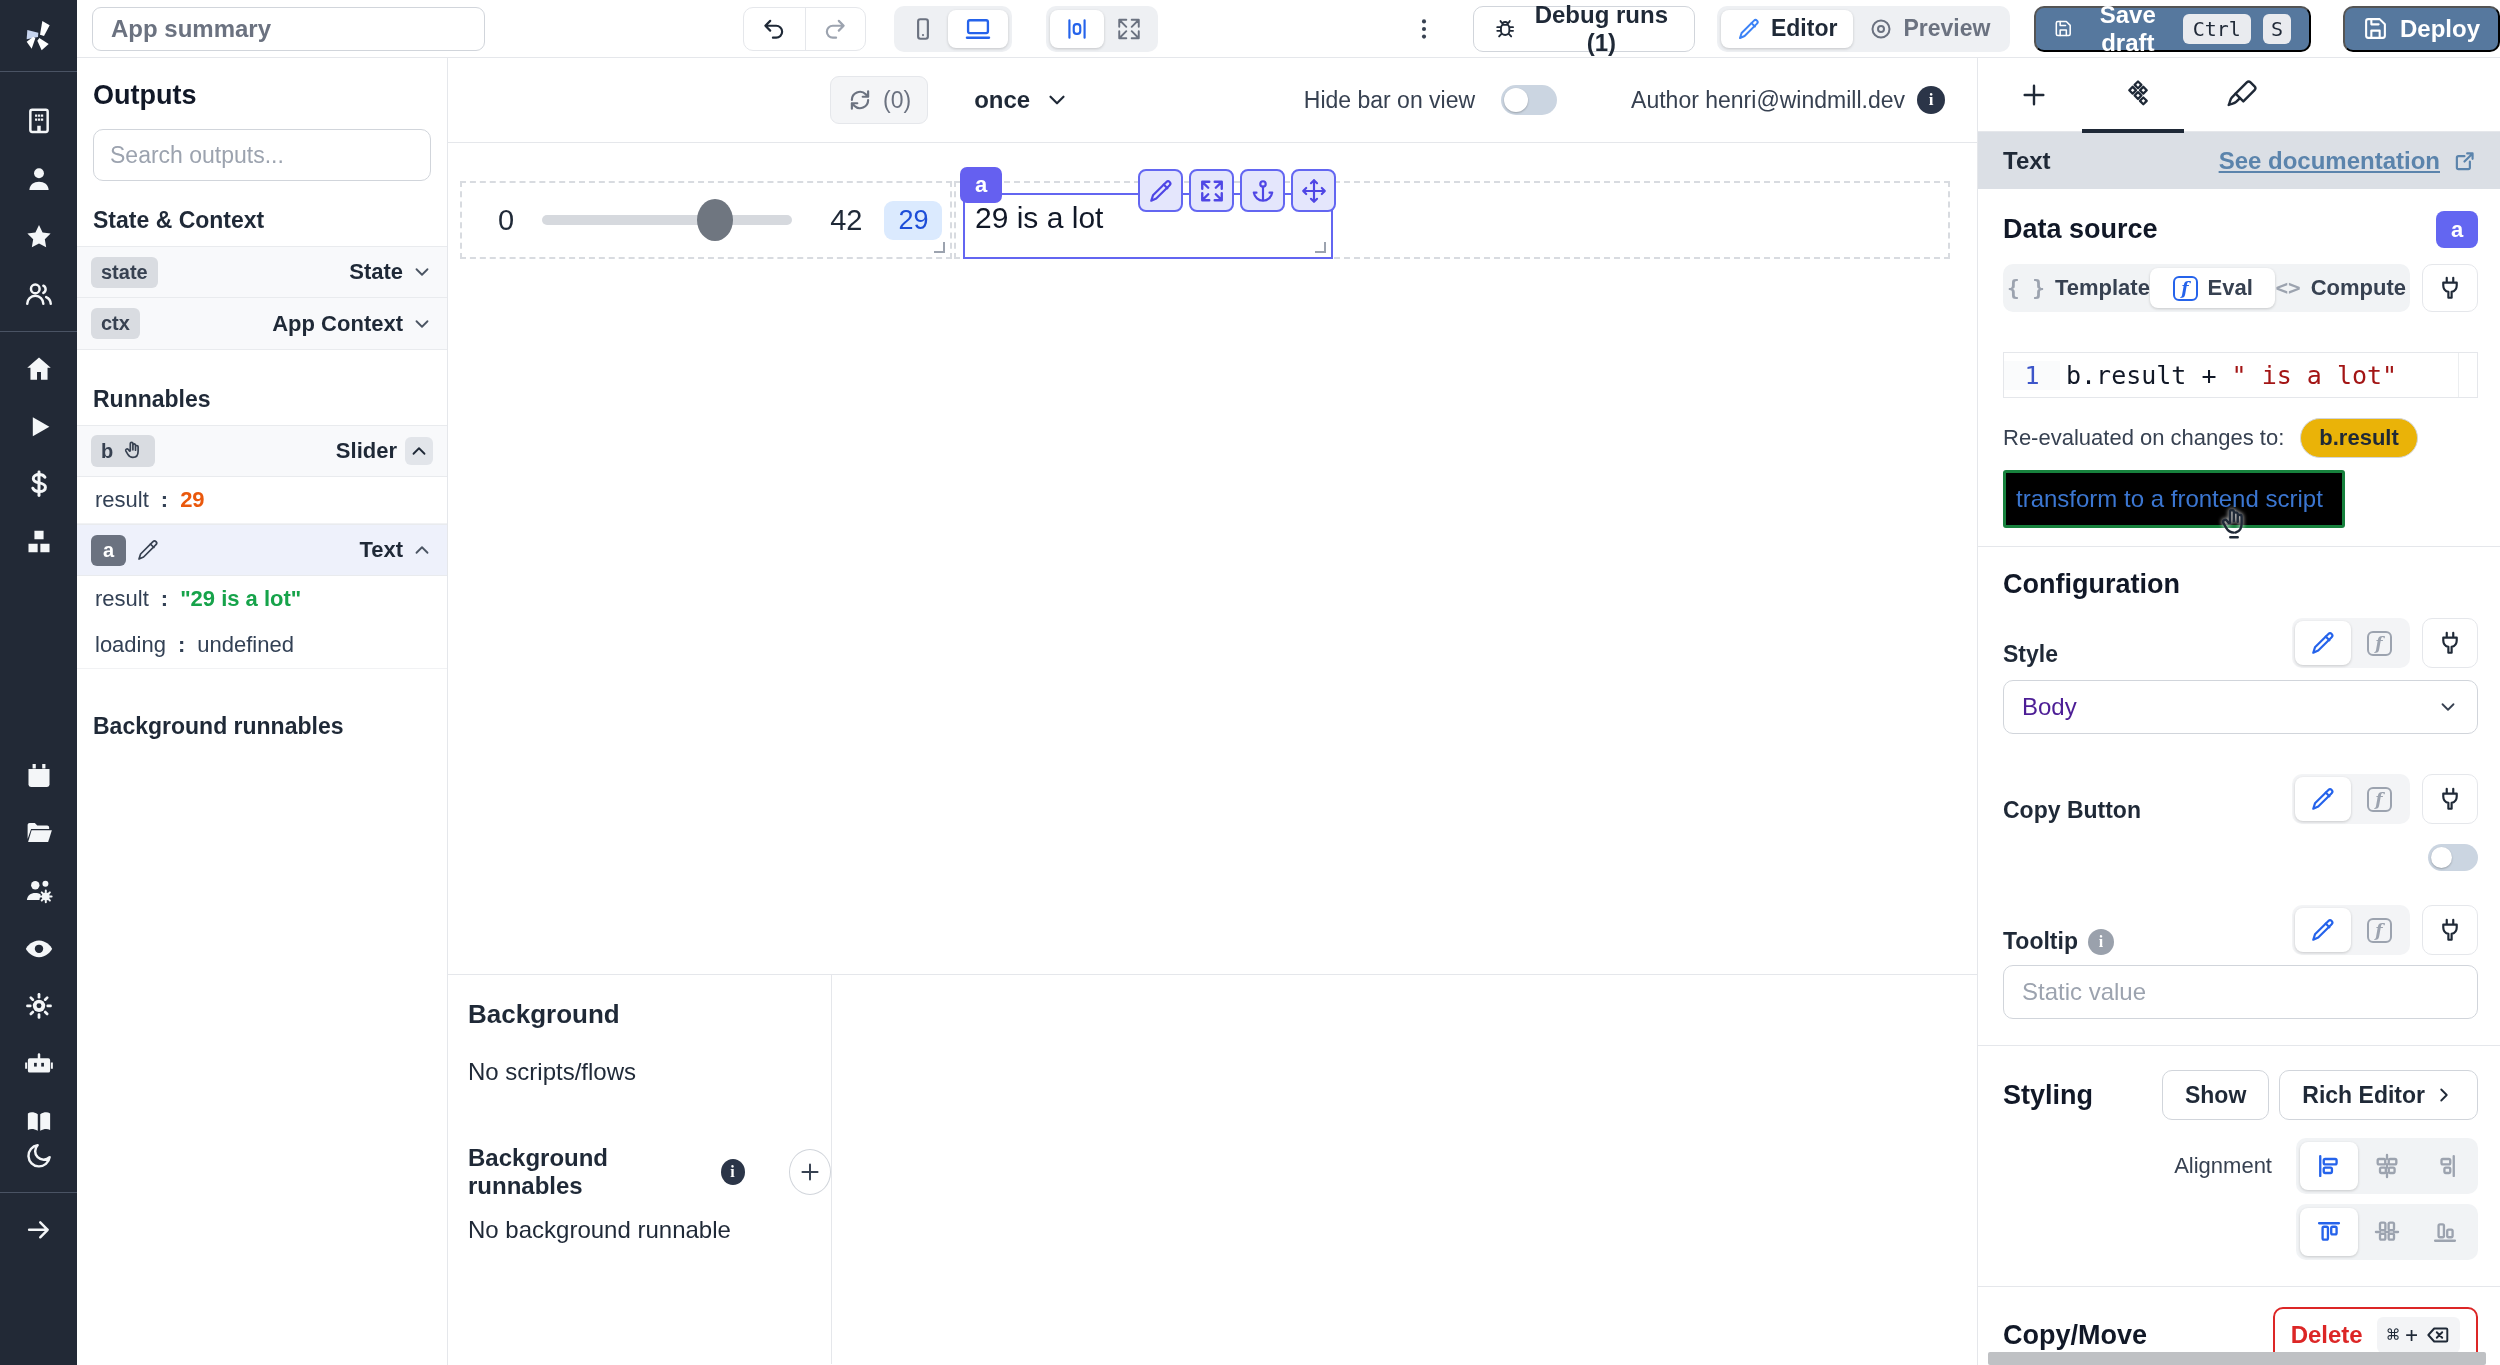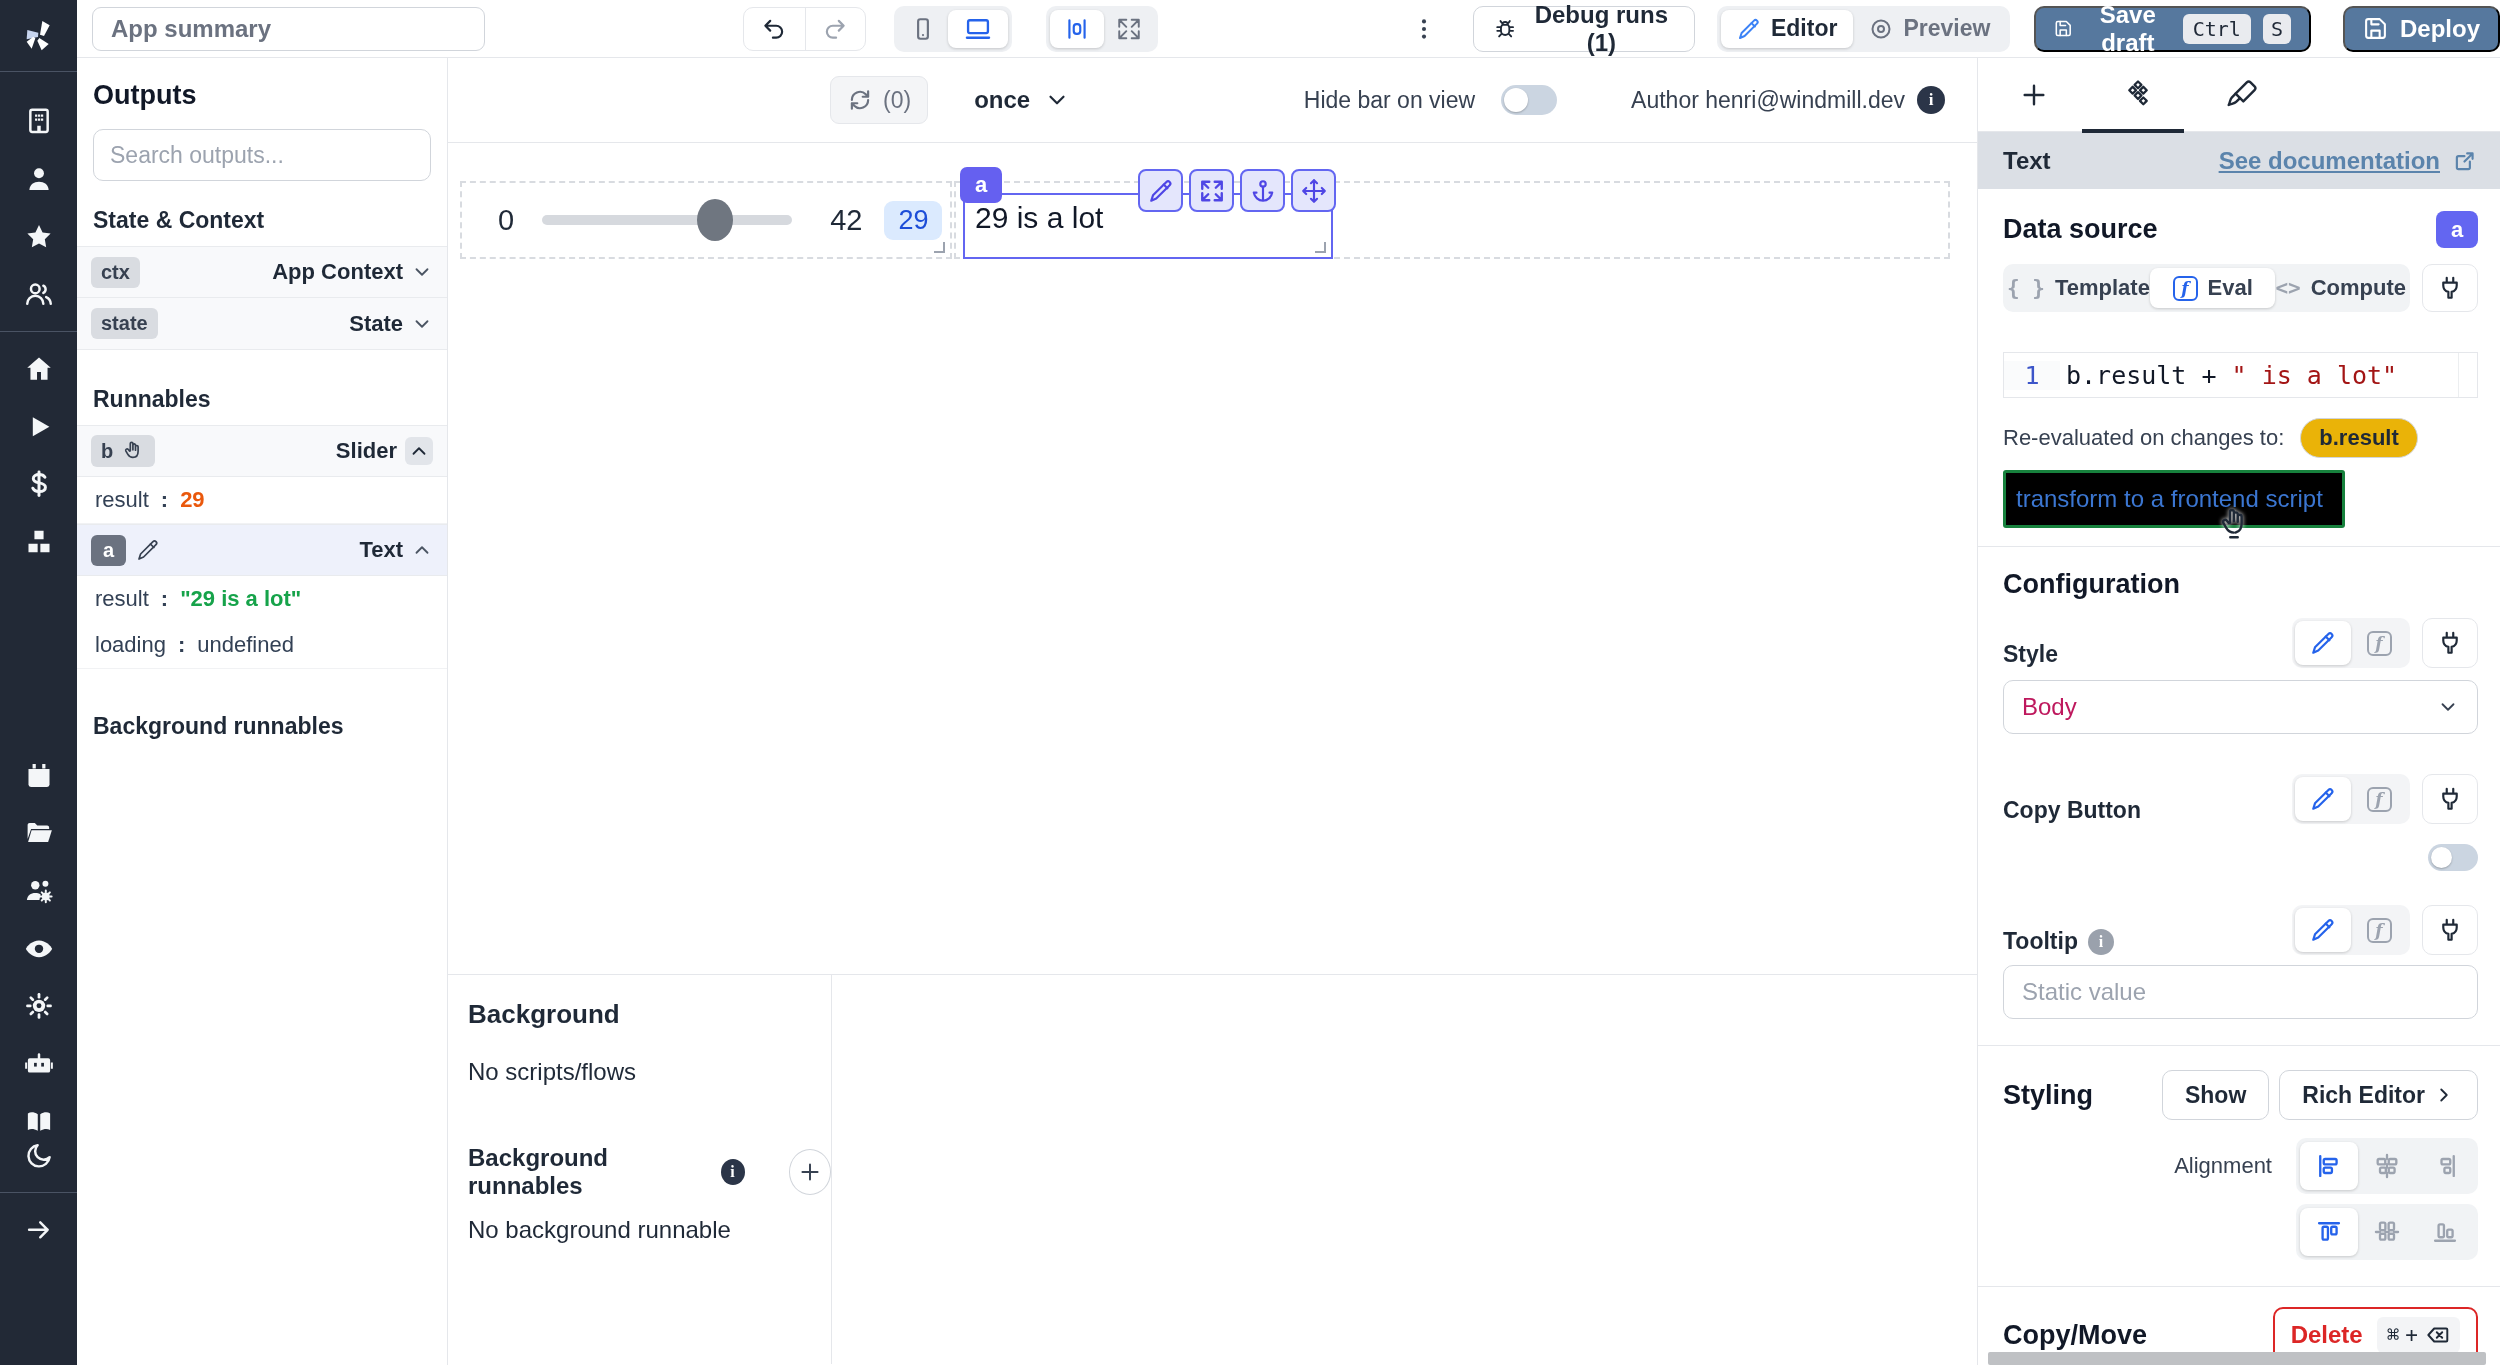--- a/index.html
+++ b/index.html
@@ -112,21 +112,21 @@
   .transform-box { margin-top:12px; width:342px; border:3px solid #17813d; background:#000000; border-radius:3px; padding:12px 10px; position:relative; }
   .transform-box a { color:#3b76d1; font-size:24px; text-decoration:none; }
   .hcursor { position:absolute; right:90px; bottom:-16px; width:36px; height:36px; color:#1f2937; filter:drop-shadow(0 0 2px #fff); }
   .divider { height:1px; background:#e5e7eb; margin:26px -22px 0 -25px; }
   .cfg-row { display:flex; align-items:flex-end; margin-top:18px; }
   .cfg-label { font-size:23px; font-weight:700; color:#1f2937; display:flex; align-items:center; gap:10px; }
   .cfg-ctrls { margin-left:auto; display:flex; align-items:center; }
   .pf-seg { background:#f3f4f6; border-radius:10px; padding:3px; display:flex; height:50px; }
   .pf-seg .p { width:56px; display:flex; align-items:center; justify-content:center; border-radius:8px; }
   .pf-seg .p.on { background:#fff; box-shadow:0 1px 3px rgba(0,0,0,.18); color:#2563eb; }
-  .select { margin-top:12px; height:54px; border:1px solid #d1d5db; border-radius:10px; display:flex; align-items:center; padding:0 18px; font-size:24px; color:#be185d; }
+  .select { margin-top:12px; height:54px; border:1px solid #d1d5db; border-radius:10px; display:flex; align-items:center; padding:0 18px; font-size:24px; color:#4c1d95; }
   .select .chev { margin-left:auto; color:#374151; }
   .toggle.sm { width:50px; height:27px; margin-left:auto; margin-top:20px; }
   .toggle.sm .knob { width:21px; height:21px; }
   .input { margin-top:10px; height:54px; border:1px solid #d1d5db; border-radius:10px; display:flex; align-items:center; padding:0 18px; font-size:24px; color:#9ca3af; }
   .sty-row { display:flex; align-items:center; margin-top:24px; }
   .sty-btns { margin-left:auto; display:flex; gap:10px; }
   .w-btn { height:50px; border:1px solid #d1d5db; border-radius:10px; background:#fff; display:flex; align-items:center; gap:8px; padding:0 22px; font-size:23px; font-weight:700; color:#1f2937; }
   .align-row { display:flex; align-items:center; justify-content:flex-end; gap:24px; margin-top:18px; font-size:22px; color:#374151; }
   .al-seg { background:#f1f3f5; border-radius:10px; padding:4px; display:flex; height:56px; }
   .al-seg .a { width:58px; display:flex; align-items:center; justify-content:center; border-radius:8px; color:#9ca3af; }
@@ -326,32 +326,32 @@
       </svg>
     <span>Deploy</span>
   </button>
 </header>
 
 <aside class="outputs">
   <h1>Outputs</h1>
   <div class="search">Search outputs...</div>
   <div class="sec-h">State &amp; Context</div>
   <div class="outrow">
+    <span class="idbadge">state</span>
+    <span class="typ">
+        <span>State</span>
+      <svg class="chev ic" viewBox="0 0 24 24">
+          <path d="M6 9l6 6 6-6"></path>
+        </svg>
+      </span>
+  </div>
+  <div class="outrow">
     <span class="idbadge">ctx</span>
     <span class="typ">
         <span>App Context</span>
-      <svg class="chev ic" viewBox="0 0 24 24">
-          <path d="M6 9l6 6 6-6"></path>
-        </svg>
-      </span>
-  </div>
-  <div class="outrow">
-    <span class="idbadge">state</span>
-    <span class="typ">
-        <span>State</span>
       <svg class="chev ic" viewBox="0 0 24 24">
           <path d="M6 9l6 6 6-6"></path>
         </svg>
       </span>
   </div>
   <div class="sec-h" style="margin-top:36px">Runnables</div>
   <div class="outrow">
     <span class="idbadge">
       <span>b</span>
       <svg class="ic" width="24" height="24" viewBox="0 0 24 24" style="stroke-width:1.7">

